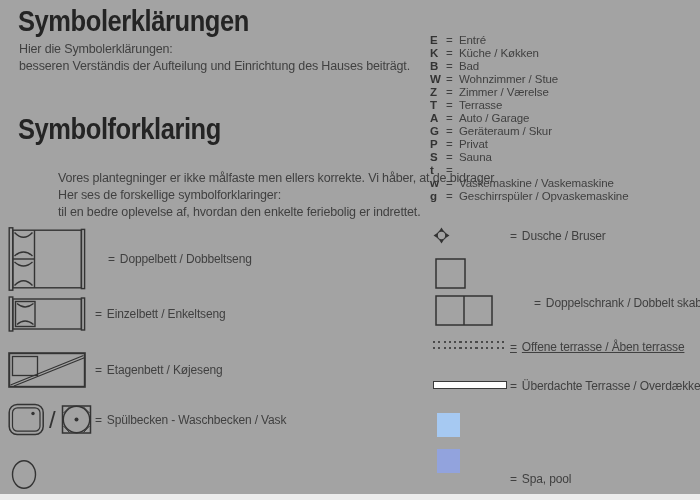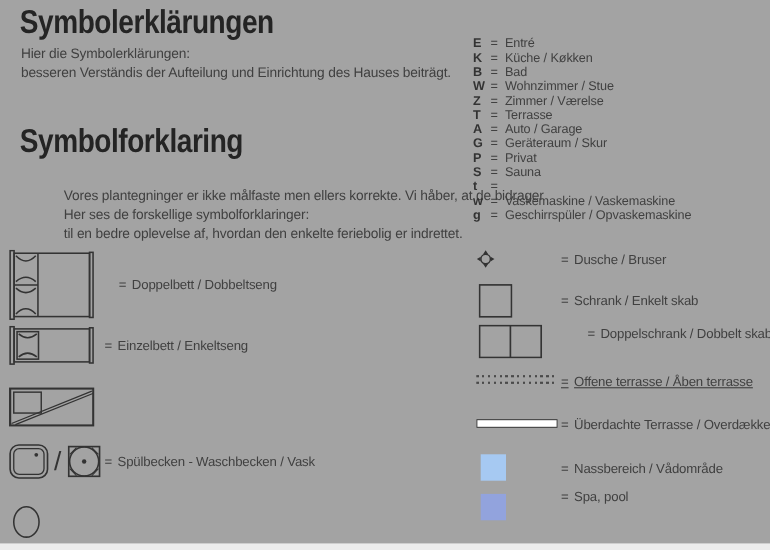--- a/index.html
+++ b/index.html
@@ -171,20 +171,21 @@
   <span class="icon-wrap" style="left:8px; top:352px;">
     <svg width="78" height="36" viewBox="0 0 78 36">
       <g fill="none" stroke="#333">
         <rect x="1.2" y="1.2" width="75.6" height="33.6" stroke-width="2"></rect>
         <rect x="4.5" y="4.5" width="25" height="19" stroke-width="1.3"></rect>
         <line x1="2.5" y1="33" x2="75.5" y2="3.5" stroke-width="1.2"></line>
         <line x1="6" y1="34" x2="77" y2="5.5" stroke-width="1.2"></line>
       </g>
     </svg>
   </span>
+  <div class="sym-label" style="left:95px; top:363px;"><span class="eq">=</span><span>Etagenbett / Køjeseng</span></div>
 
   <span class="icon-wrap" style="left:8px; top:403px; display:flex; align-items:center; gap:4px;">
     <svg width="37" height="33" viewBox="0 0 37 33">
       <g fill="none" stroke="#333">
         <rect x="1.2" y="1.5" width="34" height="30" rx="8" stroke-width="1.5"></rect>
         <rect x="4.5" y="4.8" width="27.5" height="23.4" rx="5" stroke-width="1.2"></rect>
         <circle cx="25" cy="10.5" r="1.7" fill="#333" stroke="none"></circle>
       </g>
     </svg>
     <span class="slash">/</span>
@@ -214,21 +215,20 @@
                M16.5,8.5 L13,6.3 L13,10.7 Z" fill="#333"></path>
     </svg>
   </span>
   <div class="sym-label" style="left:510px; top:229px;"><span class="eq">=</span><span>Dusche / Bruser</span></div>
 
   <span class="icon-wrap" style="left:435px; top:258px;">
     <svg width="31" height="31" viewBox="0 0 31 31">
       <rect x="1" y="1" width="29" height="29" fill="none" stroke="#333" stroke-width="1.5"></rect>
     </svg>
   </span>
-  <div class="sym-label" style="left:510px; top:266px;"><span class="eq">=</span><span>Schrank / Enkelt skab</span></div>
 
   <span class="icon-wrap" style="left:435px; top:295px;">
     <svg width="58" height="31" viewBox="0 0 58 31">
       <g fill="none" stroke="#333" stroke-width="1.5">
         <rect x="1" y="1" width="56" height="29"></rect>
         <line x1="29" y1="1" x2="29" y2="30"></line>
       </g>
     </svg>
   </span>
   <div class="sym-label" style="left:510px; top:296px;margin-left:24px;"><span class="eq">=</span><span>Doppelschrank / Dobbelt skab</span></div>
@@ -240,21 +240,20 @@
   <div class="sym-label" style="left:510px; top:340px;text-decoration:underline;"><span class="eq">=</span><span>Offene terrasse / Åben terrasse</span></div>
 
   <span class="icon-wrap" style="left:433px; top:381px;">
     <div class="covered-terrace"></div>
   </span>
   <div class="sym-label" style="left:510px; top:379px;"><span class="eq">=</span><span>Überdachte Terrasse / Overdækket terrasse</span></div>
 
   <span class="icon-wrap" style="left:437px; top:413px;">
     <div class="swatch wet"></div>
   </span>
-  <div class="sym-label" style="left:510px; top:419px;"><span class="eq">=</span><span>Nassbereich / Vådområde</span></div>
 
   <span class="icon-wrap" style="left:437px; top:449px;">
     <div class="swatch spa"></div>
   </span>
-  <div class="sym-label" style="left:510px; top:444px;"><span class="eq">=</span><span>Spa, pool</span></div>
+  <div class="sym-label" style="left:510px; top:472px;"><span class="eq">=</span><span>Spa, pool</span></div>
 
   <div class="bottom-strip"></div>
 </div>
 
 </body></html>

